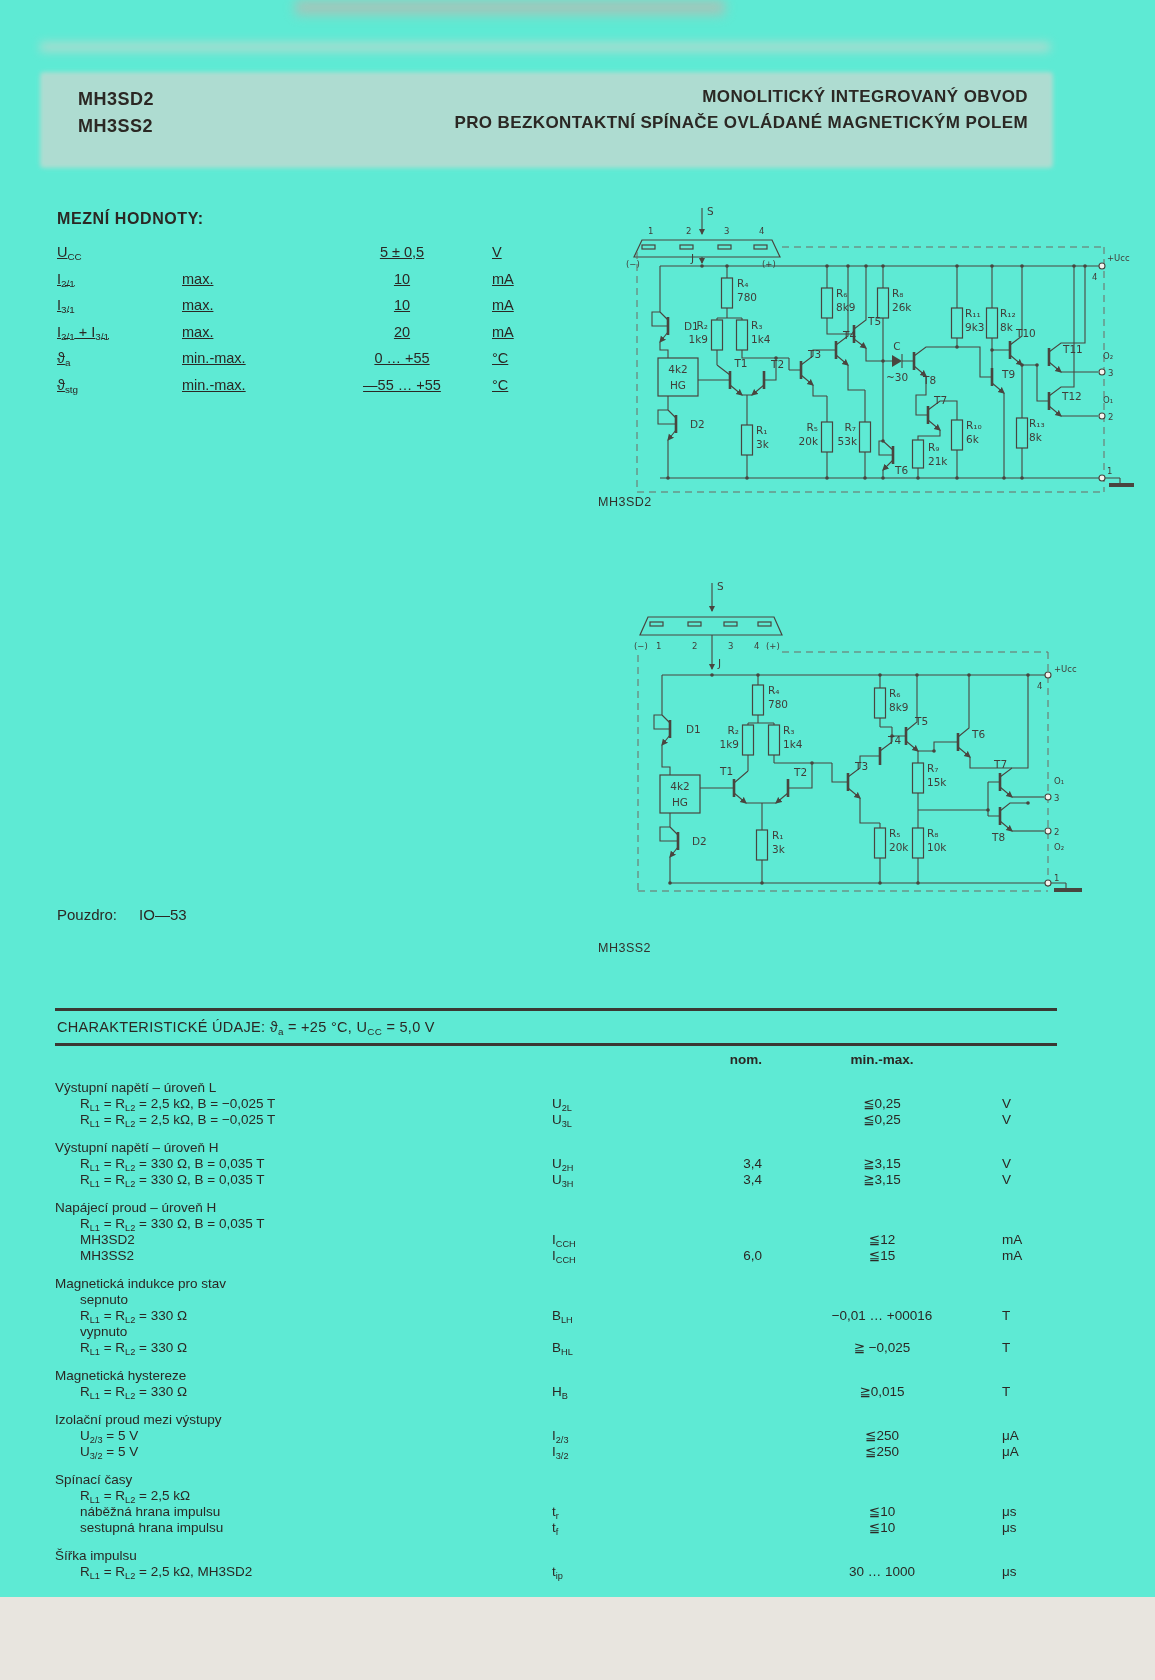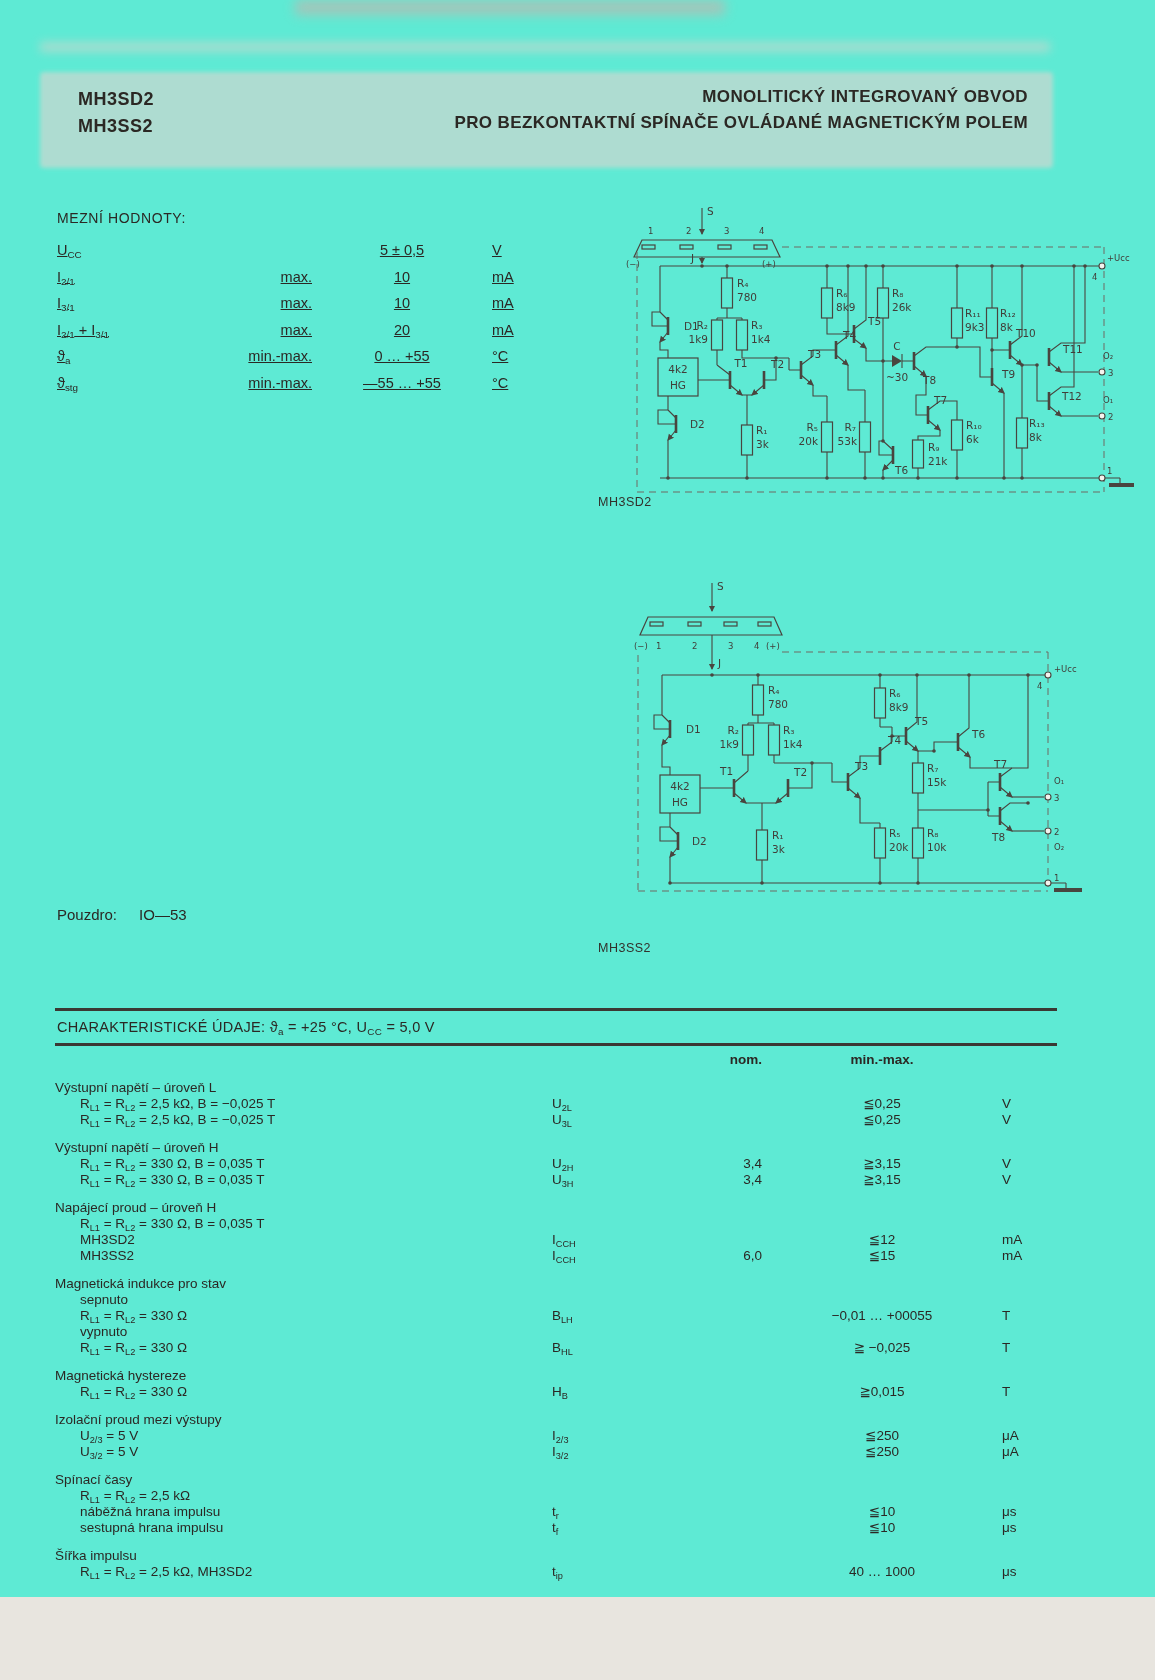--- a/index.html
+++ b/index.html
@@ -9,23 +9,23 @@
   .smudge-top{position:absolute;left:295px;top:0;width:430px;height:15px;background:#bdb9b1;filter:blur(6px);opacity:.75;}
   .smudge-top2{position:absolute;left:40px;top:42px;width:1010px;height:10px;background:#d7d4cd;filter:blur(5px);opacity:.6;}
   .header-band{position:absolute;left:40px;top:72px;width:1013px;height:96px;background:#d9d6d0;filter:blur(2px);opacity:.65;border-radius:4px;}
   .bottom-bar{position:absolute;left:52px;top:1616px;width:1103px;height:22px;opacity:.85;filter:blur(1.5px);
       background:linear-gradient(90deg,#ccc9c2 0%,#d8d5ce 25%,#c6c3bc 55%,#d3d0c9 80%,#c9c6bf 100%);}
   
   .partnos{position:absolute;left:78px;top:86px;font-size:18px;font-weight:bold;line-height:27px;letter-spacing:.5px;}
   .titles{position:absolute;left:340px;top:84px;width:688px;text-align:right;font-size:17px;font-weight:bold;line-height:26px;letter-spacing:.4px;}
   
   .limits{position:absolute;left:57px;top:210px;width:530px;}
-  .limits h2{margin:0 0 16px 0;font-size:14px;font-weight:normal;letter-spacing:.6px;}
+  .limits h2{margin:0 0 16px 0;font-size:16px;font-weight:bold;letter-spacing:.6px;}
   .lrow{display:grid;grid-template-columns:125px 130px 180px 70px;height:26.6px;align-items:baseline;font-size:14.5px;text-decoration:underline;}
-  .lrow .c{text-align:right;}
+  .lrow .c{text-align:left;}
   .lrow .v{text-align:center;}
   sub{font-size:.68em;vertical-align:-.28em;line-height:0;}
   
   .schem{position:absolute;margin:0;}
   .schem svg{display:block;}
   .schem .w{stroke:#49453f;stroke-width:1.1;fill:none;}
   .schem .bar{stroke:#49453f;stroke-width:2.6;fill:none;}
   .schem .comp{stroke:#49453f;stroke-width:1.2;fill:none;}
   .schem .dash{stroke:#6e6a63;stroke-width:1;fill:none;stroke-dasharray:7 5;}
   .schem text{fill:#413d38;font-size:10.5px;font-family:"DejaVu Sans",sans-serif;}
@@ -555,21 +555,21 @@
           <span class="sym"></span>
           <span class="nom"></span>
           <span class="mm"></span>
           <span class="u"></span>
         </div>
 
         <div class="cline row">
           <span class="cond">R<sub>L1</sub> = R<sub>L2</sub> = 330 Ω</span>
           <span class="sym">B<sub>LH</sub></span>
           <span class="nom"></span>
-          <span class="mm">−0,01 … +00055</span>
+          <span class="mm">−0,01 … +00016</span>
           <span class="u">T</span>
         </div>
 
         <div class="cline row">
           <span class="cond">vypnuto</span>
           <span class="sym"></span>
           <span class="nom"></span>
           <span class="mm"></span>
           <span class="u"></span>
         </div>
@@ -659,21 +659,21 @@
           <span class="sym"></span>
           <span class="nom"></span>
           <span class="mm"></span>
           <span class="u"></span>
         </div>
 
         <div class="cline row">
           <span class="cond">R<sub>L1</sub> = R<sub>L2</sub> = 2,5 kΩ, MH3SD2</span>
           <span class="sym">t<sub>ip</sub></span>
           <span class="nom"></span>
-          <span class="mm">40 … 1000</span>
+          <span class="mm">30 … 1000</span>
           <span class="u">μs</span>
         </div>
       </div>
   </section>
 
   <div class="bottom-bar"></div>
   <div class="pageno">159</div>
 
 </div>
 

